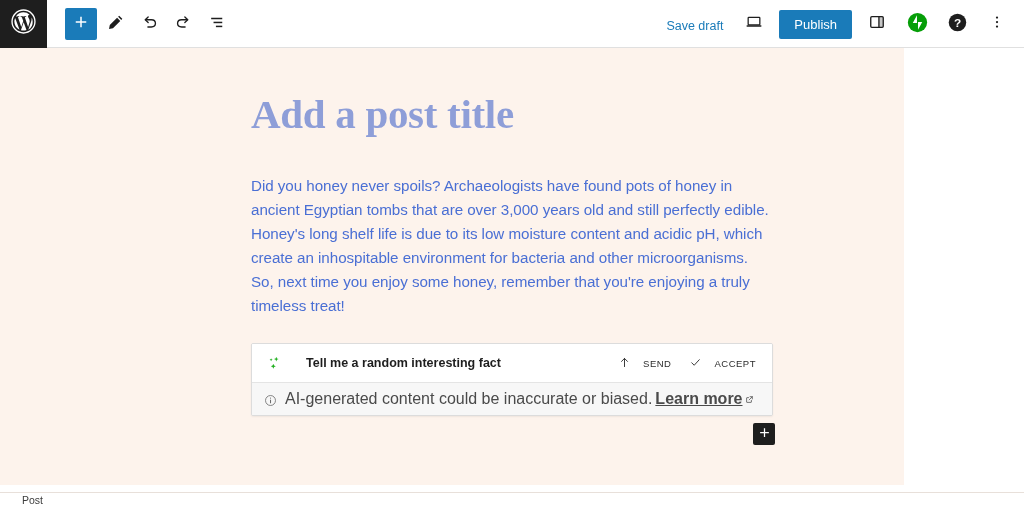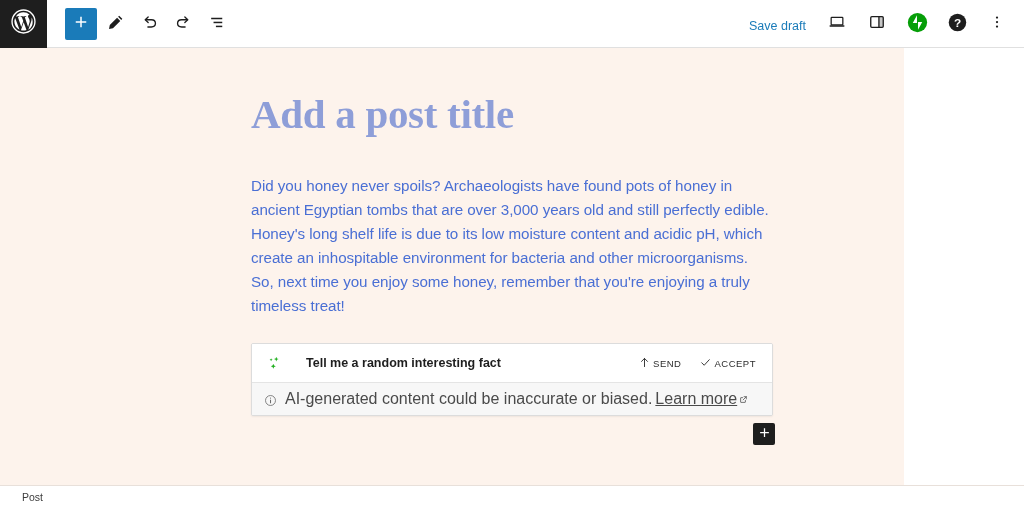--- a/index.html
+++ b/index.html
@@ -179,21 +179,21 @@
     border: none;
     outline: none;
     background: transparent;
     font-family: "Liberation Sans", sans-serif;
     font-weight: bold;
   }
 
   .ai-action {
     display: flex;
     align-items: center;
-    gap: 2px;
+    gap: 12px;
     font-size: 9.5px;
     letter-spacing: 0.5px;
     color: #2c2c2c;
     cursor: pointer;
     padding: 4px 6px;
     margin-left: 6px;
     white-space: nowrap;
   }
 
   .ai-notice {
@@ -212,20 +212,21 @@
     height: 13px;
     flex: 0 0 auto;
     margin-right: 8px;
   }
 
   .learn-more {
     color: #4a4a4a;
     text-decoration: underline;
     margin-left: 3px;
     cursor: pointer;
+    font-weight: bold;
   }
 
   .ext-icon { margin-left: 2px; vertical-align: -1px; }
 
   
   .block-adder {
     position: absolute;
     left: 753px;
     top: 375px;
     width: 22px;
@@ -236,21 +237,21 @@
     align-items: center;
     justify-content: center;
     cursor: pointer;
   }
 
   
   .footer {
     position: absolute;
     bottom: 0; left: 0;
     width: 1024px;
-    height: 22px;
+    height: 15px;
     background: #ffffff;
     display: flex;
     align-items: center;
     border-top: 1px solid #e8e0da;
   }
 
   .footer-label {
     font-size: 10.5px;
     color: #3c3c3c;
     margin-left: 22px;
@@ -327,20 +328,21 @@
 
       <button class="icon-btn">
         <span>
           <svg width="20" height="20" viewBox="0 0 24 24">
             <rect x="5" y="6.5" width="14" height="9" rx="0.8" fill="none" stroke="#1e1e1e" stroke-width="1.5"></rect>
             <rect x="3" y="16" width="18" height="1.6" rx="0.7" fill="#1e1e1e"></rect>
           </svg>
         </span>
       </button>
 
+      <button class="publish-btn">Publish</button>
 
       <button class="icon-btn">
         <span>
           <svg width="20" height="20" viewBox="0 0 24 24">
             <rect x="4.5" y="5.5" width="15" height="13" rx="1.3" fill="none" stroke="#1e1e1e" stroke-width="1.6"></rect>
             <rect x="14.3" y="5.5" width="5.2" height="13" fill="#1e1e1e" opacity="0.25"></rect>
             <line x1="14.3" y1="5.5" x2="14.3" y2="18.5" stroke="#1e1e1e" stroke-width="1.6"></line>
           </svg>
         </span>
       </button>

